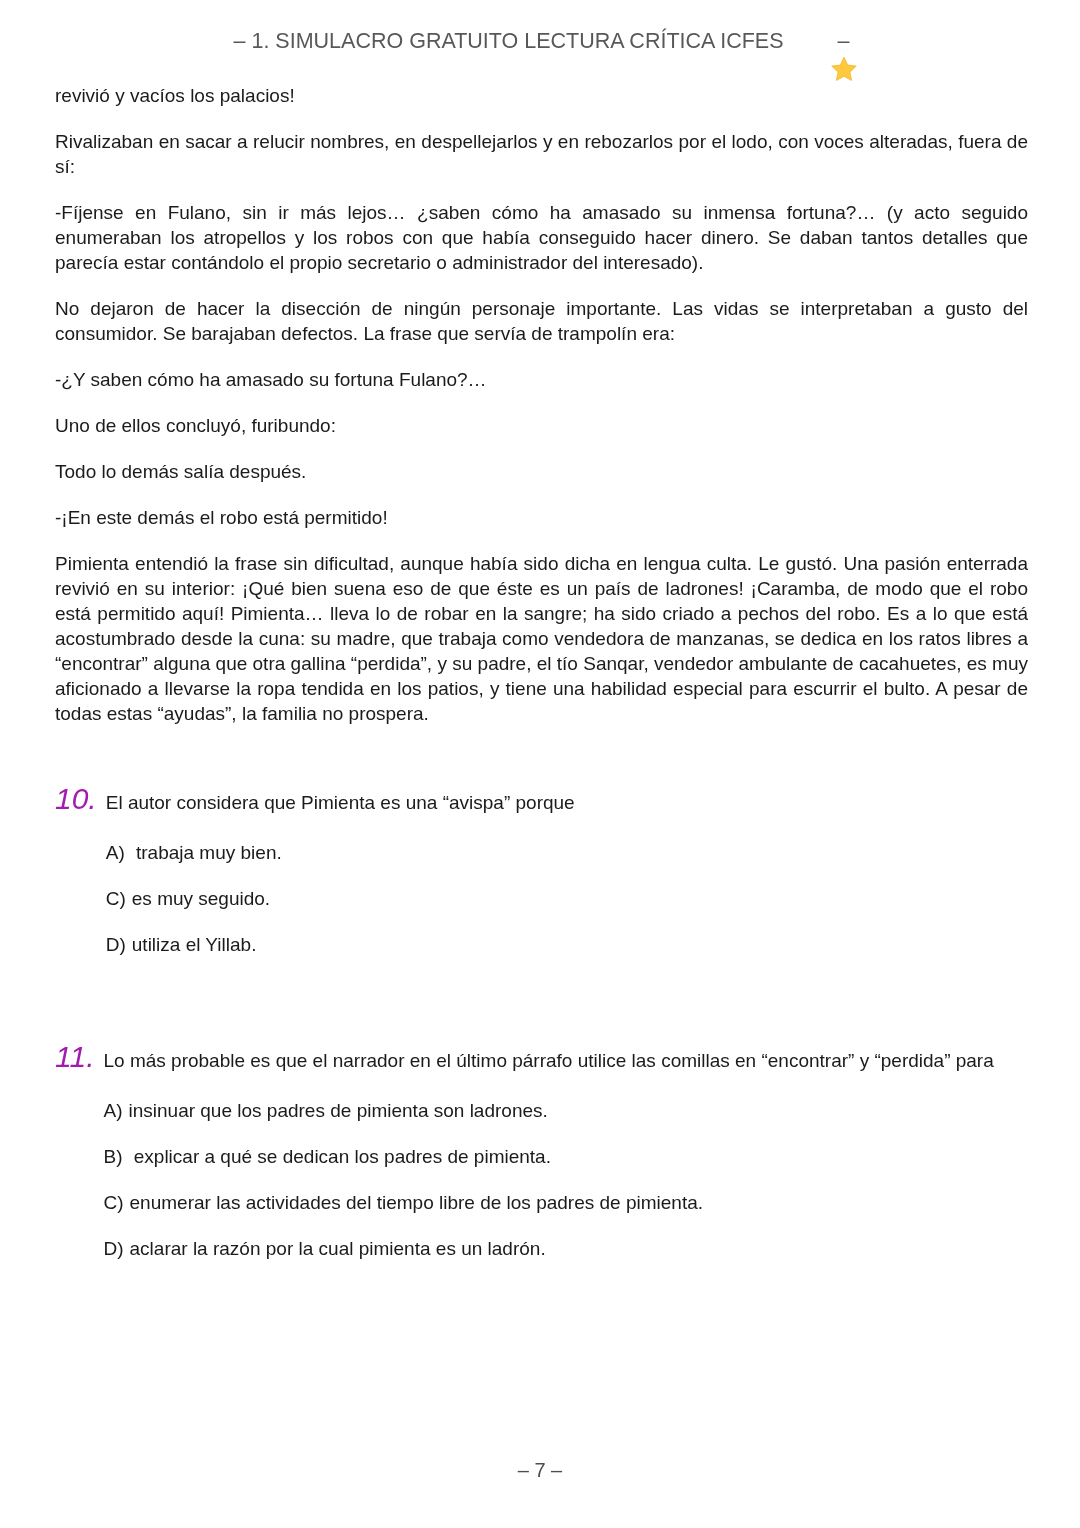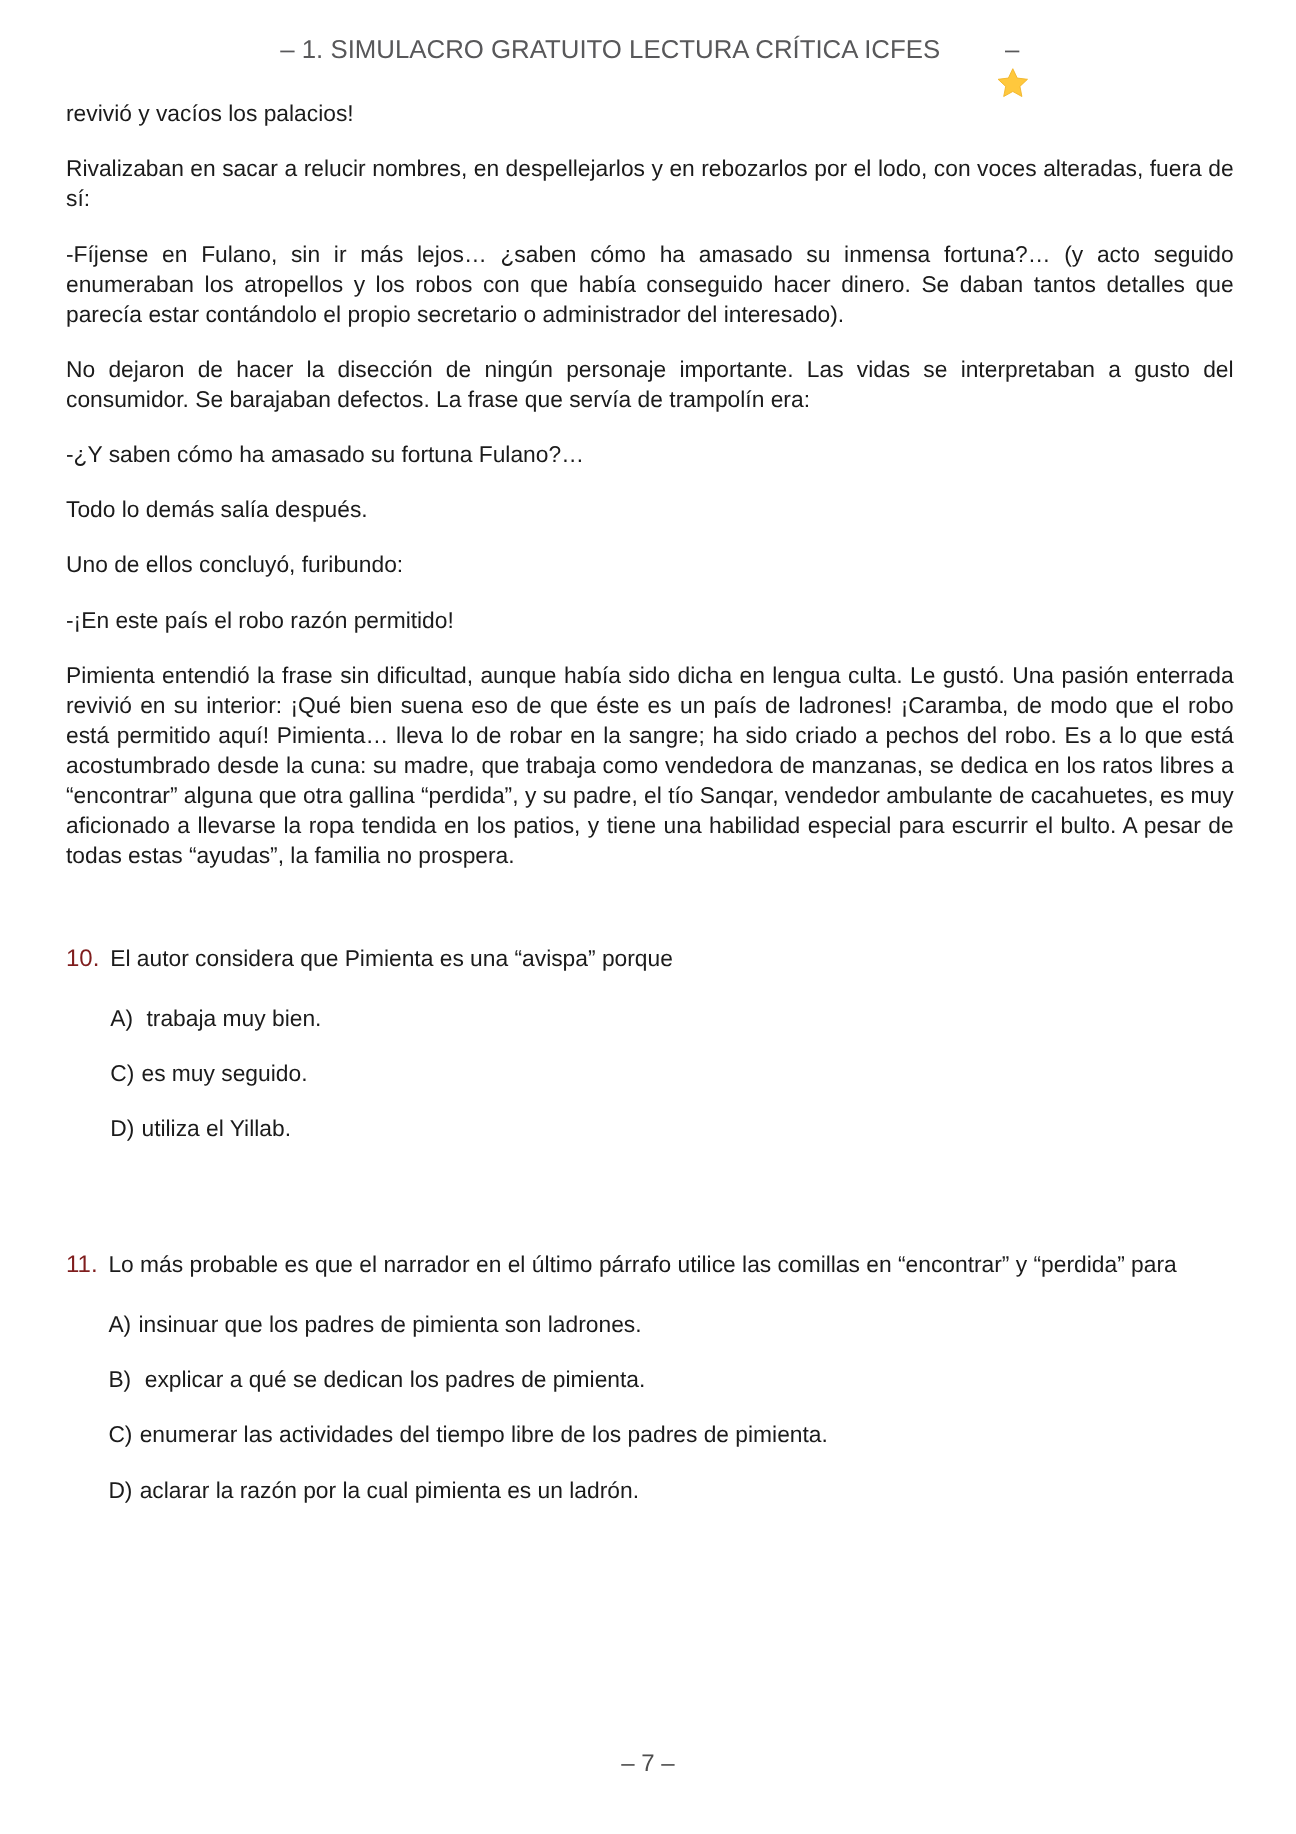--- a/index.html
+++ b/index.html
@@ -45,24 +45,25 @@
     text-align: justify;
   }
   .question {
     display: flex;
     align-items: baseline;
     gap: 9px;
   }
   .question-10 { margin-top: 58px; }
   .question-11 { margin-top: 64px; }
   .qnum {
-    font-size: 20px;
+    font-size: 30px;
     line-height: 30px;
     flex: 0 0 auto;
-    color: #7f1d1d;
+    color: #a21caf;
+    font-style: italic;
   }
   .qbody { flex: 1 1 auto; }
   .qtext {
     font-size: 19px;
     line-height: 26px;
     text-align: justify;
   }
   .options { margin-top: 24px; }
   .option {
     font-size: 19px;
@@ -95,23 +96,23 @@
     </span>
     <span>–</span>
   </div>
 
   <div class="body-text">
     <p>revivió y vacíos los palacios!</p>
     <p>Rivalizaban en sacar a relucir nombres, en despellejarlos y en rebozarlos por el lodo, con voces alteradas, fuera de sí:</p>
     <p>-Fíjense en Fulano, sin ir más lejos… ¿saben cómo ha amasado su inmensa fortuna?… (y acto seguido enumeraban los atropellos y los robos con que había conseguido hacer dinero. Se daban tantos detalles que parecía estar contándolo el propio secretario o administrador del interesado).</p>
     <p>No dejaron de hacer la disección de ningún personaje importante. Las vidas se interpretaban a gusto del consumidor. Se barajaban defectos. La frase que servía de trampolín era:</p>
     <p>-¿Y saben cómo ha amasado su fortuna Fulano?…</p>
+    <p>Uno de ellos concluyó, furibundo:</p>
     <p>Todo lo demás salía después.</p>
-    <p>Uno de ellos concluyó, furibundo:</p>
-    <p>-¡En este país el robo razón permitido!</p>
+    <p>-¡En este demás el robo está permitido!</p>
     <p>Pimienta entendió la frase sin dificultad, aunque había sido dicha en lengua culta. Le gustó. Una pasión enterrada revivió en su interior: ¡Qué bien suena eso de que éste es un país de ladrones! ¡Caramba, de modo que el robo está permitido aquí! Pimienta… lleva lo de robar en la sangre; ha sido criado a pechos del robo. Es a lo que está acostumbrado desde la cuna: su madre, que trabaja como vendedora de manzanas, se dedica en los ratos libres a “encontrar” alguna que otra gallina “perdida”, y su padre, el tío Sanqar, vendedor ambulante de cacahuetes, es muy aficionado a llevarse la ropa tendida en los patios, y tiene una habilidad especial para escurrir el bulto. A pesar de todas estas “ayudas”, la familia no prospera.</p>
   </div>
 
   <div class="question question-10">
     <div class="qnum">10.</div>
     <div class="qbody">
       <div class="qtext">El autor considera que Pimienta es una “avispa” porque</div>
       <div class="options">
         <div class="option"><span class="opt-label">A)</span><span> trabaja muy bien.</span></div>
         <div class="option"><span class="opt-label">C)</span><span>es muy seguido.</span></div>

